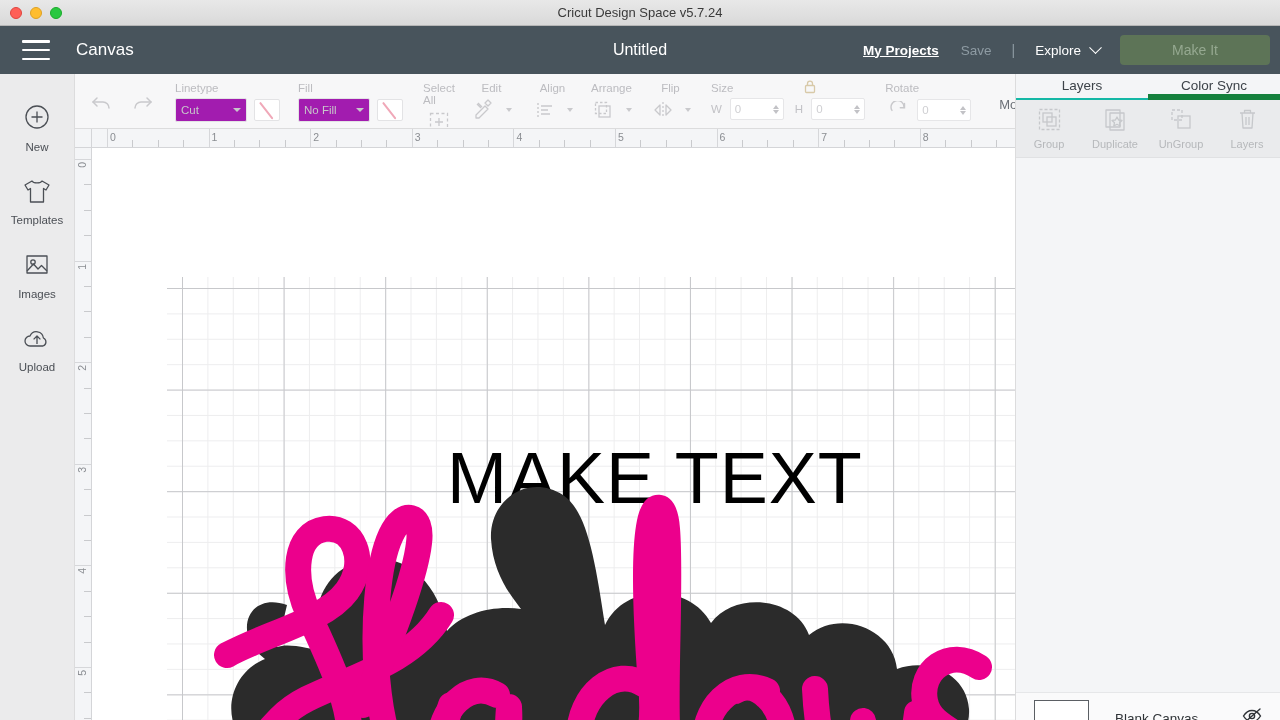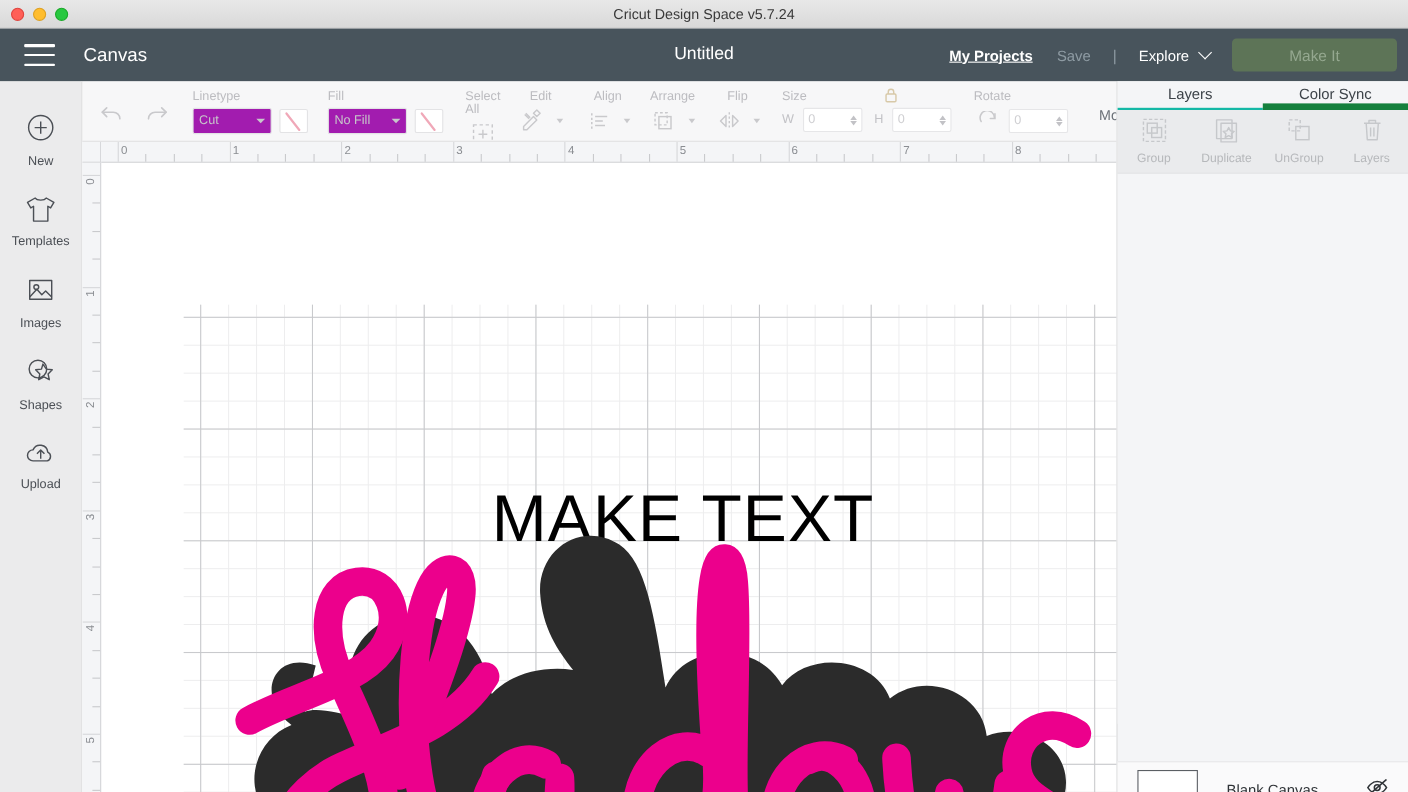--- a/index.html
+++ b/index.html
@@ -143,21 +143,21 @@
     background-size: 101.6px 101.6px, 101.6px 101.6px, 25.4px 25.4px, 25.4px 25.4px;
     background-position: 15px 11px, 15px 11px, 15px 11px, 15px 11px;
     overflow: hidden;
   }
   #vscroll { position: absolute; top: 148px; left: 1000px; width: 15px; height: 572px; background: #f4f5f7;
              border-left: 1px solid #e4e5e7; }
 
   
   #art-text {
     position: absolute; left: 280px; top: 160px; width: 620px;
-    font-family: "Liberation Sans", sans-serif; font-size: 60px; color: #000;
+    font-family: "Liberation Sans", sans-serif; font-size: 72px; color: #000;
     letter-spacing: 1px; white-space: nowrap;
   }
   #art-script { position: absolute; left: 110px; top: 276px; width: 900px; height: 400px; }
 
   
   #rpanel { position: absolute; top: 74px; left: 1015px; width: 265px; height: 646px;
             background: #f4f5f7; border-left: 1px solid #dcdcdd; }
   #rtabs { display: flex; height: 26px; background: #f4f5f7; }
   .rtab { flex: 1; text-align: center; font-size: 13.5px; color: #3d4349; padding-top: 4px; }
   .rtab.active { border-bottom: 2px solid #14b8a6; }
@@ -232,29 +232,20 @@
       <svg width="30" height="28" viewBox="0 0 30 28" fill="none" stroke="#4b4f55" stroke-width="1.3" stroke-linejoin="round">
         <rect x="5" y="5" width="20" height="17"></rect>
           <circle cx="11" cy="11" r="2.2"></circle>
         <path d="M5 20l6.5-7 4.5 5 3.5-3.5L25 20"></path>
       </svg>
     </span>
     <span class="rail-label">Images</span>
   </div>
 
 
-  <div class="rail-item">
-    <span>
-      <svg width="30" height="30" viewBox="0 0 30 30" fill="none" stroke="#4b4f55" stroke-width="1.3" stroke-linejoin="round">
-        <circle cx="12.5" cy="12.5" r="8"></circle>
-        <path d="M17 8l3.2 4.6 5.3.6-3.8 3.7 1.1 5.3L18 19.7l-4.8 2.5 1-5.3-3.8-3.7 5.3-.6z"></path>
-      </svg>
-    </span>
-    <span class="rail-label">Shapes</span>
-  </div>
 
   <div class="rail-item">
     <span>
       <svg width="32" height="26" viewBox="0 0 32 26" fill="none" stroke="#4b4f55" stroke-width="1.3" stroke-linejoin="round">
         <path d="M9 20a5 5 0 010-10 7 7 0 0113.4 2A4.3 4.3 0 0122 20z"></path>
         <path d="M16 18V10M12.6 13.4L16 10l3.4 3.4"></path>
       </svg>
     </span>
     <span class="rail-label">Upload</span>
   </div>

